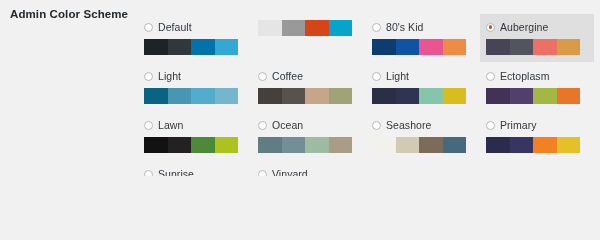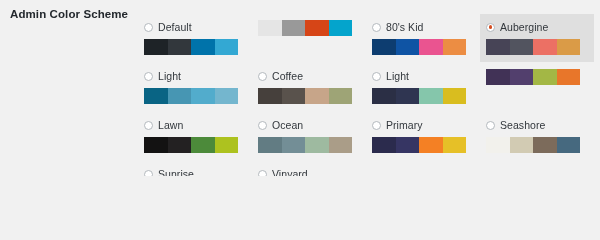--- a/index.html
+++ b/index.html
@@ -182,20 +182,24 @@
           <span class="scheme-label">Light</span>
         </div>
         <div class="palette">
           <span class="swatch" style="background: rgb(43, 47, 69);"></span>
           <span class="swatch" style="background: rgb(47, 53, 81);"></span>
           <span class="swatch" style="background: rgb(133, 198, 171);"></span>
           <span class="swatch" style="background: rgb(217, 189, 31);"></span>
         </div>
       </div>
       <div class="scheme-option">
+        <div class="scheme-head">
+          <span class="radio"></span>
+          <span class="scheme-label">Ectoplasm</span>
+        </div>
         <div class="palette">
           <span class="swatch" style="background: rgb(65, 50, 86);"></span>
           <span class="swatch" style="background: rgb(82, 63, 109);"></span>
           <span class="swatch" style="background: rgb(163, 183, 69);"></span>
           <span class="swatch" style="background: rgb(232, 118, 42);"></span>
         </div>
       </div>
       <div class="scheme-option">
         <div class="scheme-head">
           <span class="radio"></span>
@@ -216,44 +220,44 @@
         <div class="palette">
           <span class="swatch" style="background: rgb(98, 124, 131);"></span>
           <span class="swatch" style="background: rgb(115, 142, 150);"></span>
           <span class="swatch" style="background: rgb(158, 186, 160);"></span>
           <span class="swatch" style="background: rgb(170, 157, 136);"></span>
         </div>
       </div>
       <div class="scheme-option">
         <div class="scheme-head">
           <span class="radio"></span>
+          <span class="scheme-label">Seashore</span>
+        </div>
+        <div class="palette">
+          <span class="swatch" style="background: rgb(242, 241, 236);"></span>
+          <span class="swatch" style="background: rgb(210, 203, 179);"></span>
+          <span class="swatch" style="background: rgb(124, 107, 91);"></span>
+          <span class="swatch" style="background: rgb(70, 105, 127);"></span>
+        </div>
+      </div>
+      <div class="scheme-option">
+        <div class="scheme-head">
+          <span class="radio"></span>
           <span class="scheme-label">Primary</span>
         </div>
         <div class="palette">
           <span class="swatch" style="background: rgb(43, 43, 77);"></span>
           <span class="swatch" style="background: rgb(54, 53, 99);"></span>
           <span class="swatch" style="background: rgb(244, 128, 36);"></span>
           <span class="swatch" style="background: rgb(230, 192, 39);"></span>
         </div>
       </div>
       <div class="scheme-option">
         <div class="scheme-head">
           <span class="radio"></span>
-          <span class="scheme-label">Seashore</span>
-        </div>
-        <div class="palette">
-          <span class="swatch" style="background: rgb(242, 241, 236);"></span>
-          <span class="swatch" style="background: rgb(210, 203, 179);"></span>
-          <span class="swatch" style="background: rgb(124, 107, 91);"></span>
-          <span class="swatch" style="background: rgb(70, 105, 127);"></span>
-        </div>
-      </div>
-      <div class="scheme-option">
-        <div class="scheme-head">
-          <span class="radio"></span>
           <span class="scheme-label">Sunrise</span>
         </div>
         <div class="palette">
           <span class="swatch" style="background: rgb(191, 60, 60);"></span>
           <span class="swatch" style="background: rgb(227, 101, 96);"></span>
           <span class="swatch" style="background: rgb(224, 138, 62);"></span>
           <span class="swatch" style="background: rgb(204, 188, 19);"></span>
         </div>
       </div>
       <div class="scheme-option">

